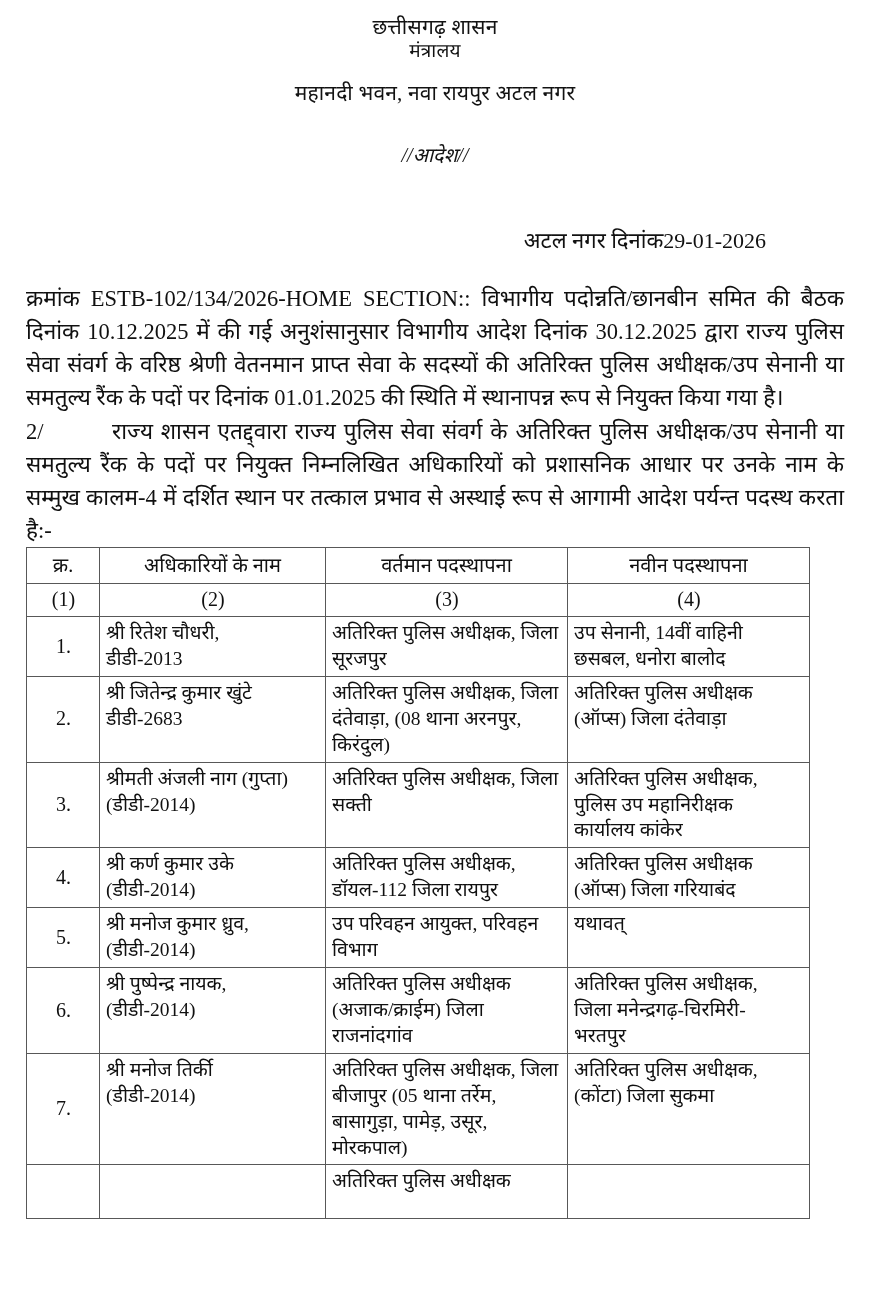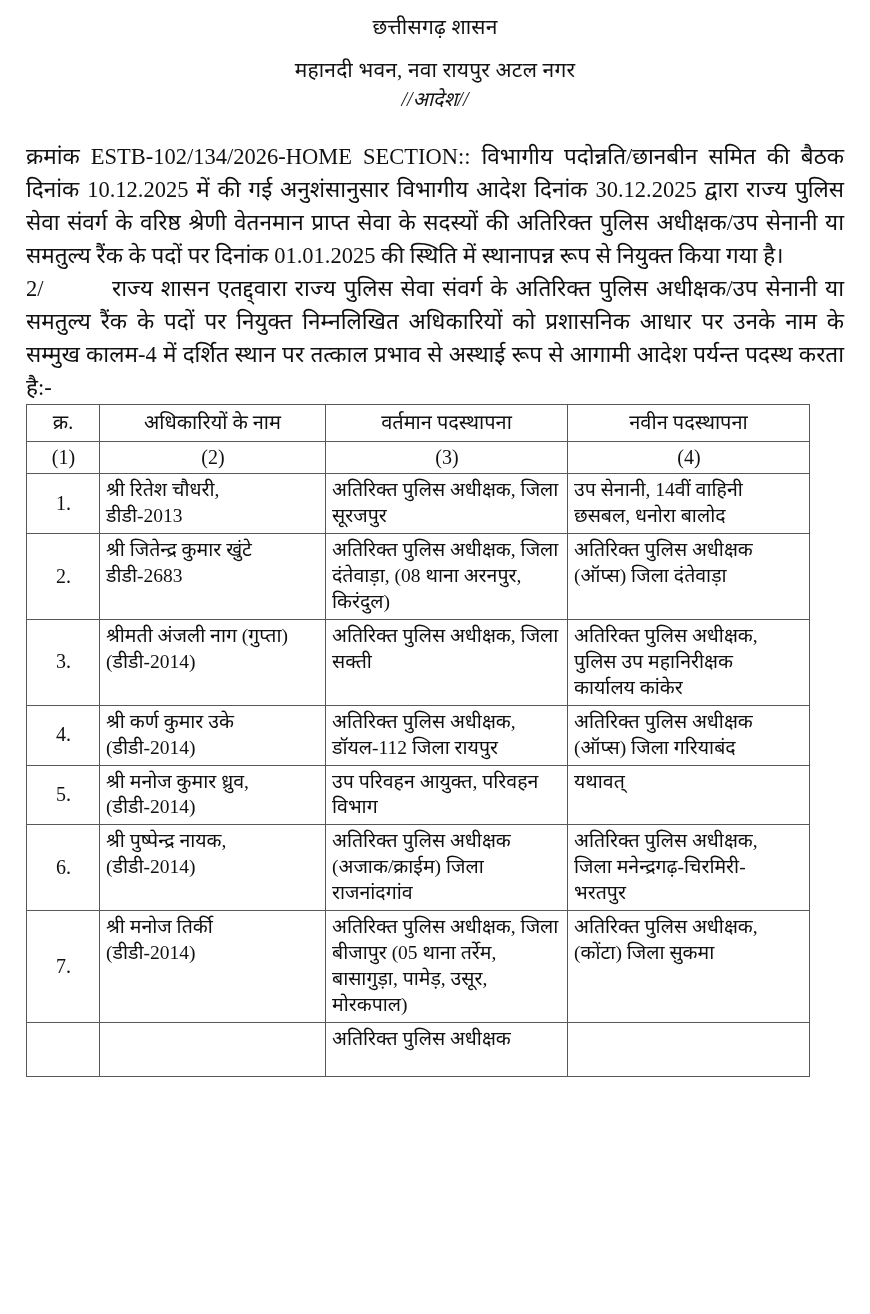--- a/index.html
+++ b/index.html
@@ -36,20 +36,21 @@
   }
   .letterhead .lh-line.l1 { font-size: 21px; }
   .letterhead .lh-line.l2 { font-size: 22px; }
   .letterhead .lh-line.l3 { font-size: 19px; margin-top: -2px; }
   .letterhead .lh-line.l4 { font-size: 21px; margin-top: 16px; }
 
   .order-word {
     text-align: center;
     font-size: 20px;
     font-style: italic;
+    margin-top: 34px;
     color: #141414;
   }
 
   .place-date {
     text-align: right;
     font-size: 22px;
     margin-top: 56px;
     padding-right: 78px;
     color: #111111;
   }
@@ -114,25 +115,27 @@
   
   .order-table tr.partial td { height: 46px; }
 </style>
 </head>
 <body>
 
 <div class="page">
 
   <div class="letterhead">
     <div class="lh-line l1">छत्तीसगढ़ शासन</div>
+    <div class="lh-line l3">मंत्रालय</div>
     <div class="lh-line l4">महानदी भवन, नवा रायपुर अटल नगर</div>
   </div>
 
   <div class="order-word">//आदेश//</div>
 
+  <div class="place-date">अटल नगर दिनांक29-01-2026</div>
 
   <p class="para para-ref">क्रमांक ESTB-102/134/2026-HOME SECTION:: विभागीय पदोन्नति/छानबीन समित की बैठक दिनांक 10.12.2025 में की गई अनुशंसानुसार विभागीय आदेश दिनांक 30.12.2025 द्वारा राज्य पुलिस सेवा संवर्ग के वरिष्ठ श्रेणी वेतनमान प्राप्त सेवा के सदस्यों की अतिरिक्त पुलिस अधीक्षक/उप सेनानी या समतुल्य रैंक के पदों पर दिनांक 01.01.2025 की स्थिति में स्थानापन्न रूप से नियुक्त किया गया है।</p>
 
   <p class="para para-two">
     <span class="clause-no">2/</span><span>राज्य शासन एतद्द्वारा राज्य पुलिस सेवा संवर्ग के अतिरिक्त पुलिस अधीक्षक/उप सेनानी या समतुल्य रैंक के पदों पर नियुक्त निम्नलिखित अधिकारियों को प्रशासनिक आधार पर उनके नाम के सम्मुख कालम-4 में दर्शित स्थान पर तत्काल प्रभाव से अस्थाई रूप से आगामी आदेश पर्यन्त पदस्थ करता है:-</span>
   </p>
 
   <table class="order-table">
     <colgroup>
       <col class="c1">

